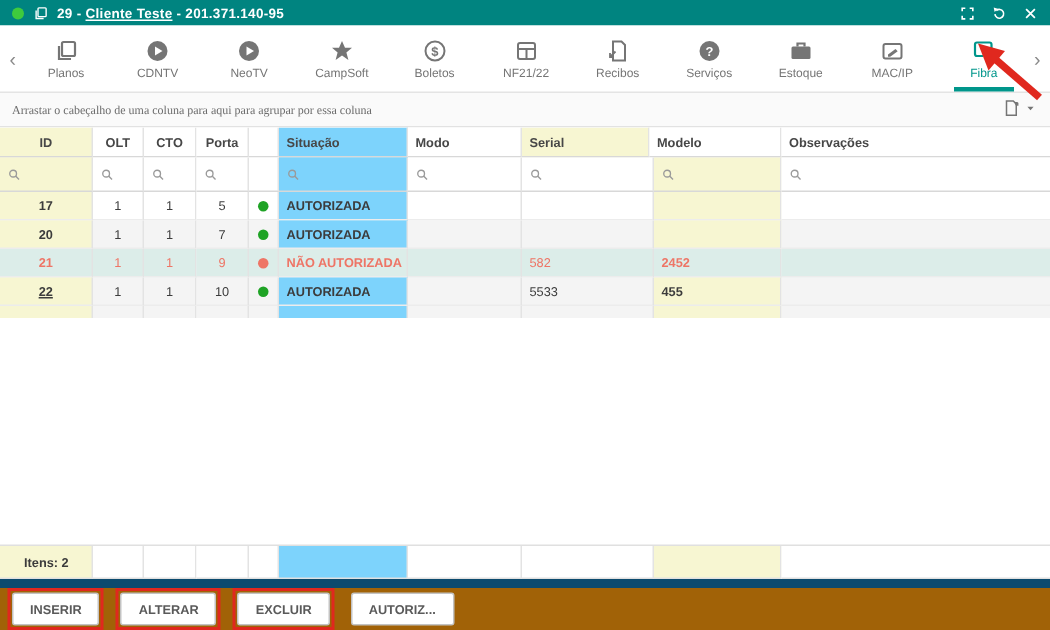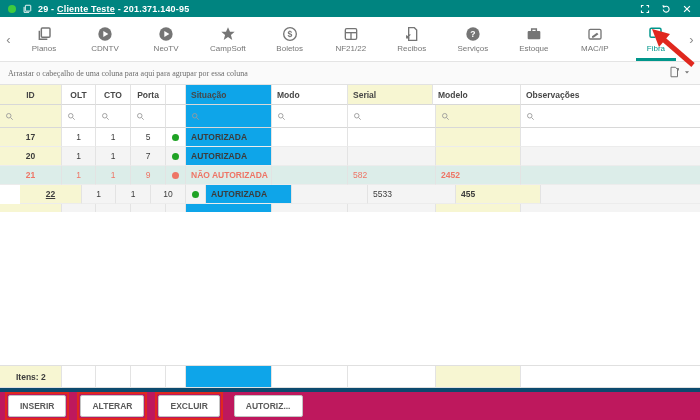--- a/index.html
+++ b/index.html
@@ -33,40 +33,40 @@
   .gb-right { margin-left:auto; display:flex; align-items:center; gap:2px; color:#757575; cursor:pointer; }
 
   
   .grid { flex:1 1 auto; display:flex; flex-direction:column; overflow:hidden; background:#fff; }
   .grow { display:flex; flex:0 0 auto; }
   .cell { border-right:1px solid #e3e3e3; display:flex; align-items:center; padding:0 5px; font-size:8.5px;
           color:#3c3c3c; white-space:nowrap; overflow:hidden; background:#fff; }
   .cell:last-child { border-right:none; }
   .cell.center { justify-content:center; }
   .cell.bg-yellow { background:#f7f6d2; }
-  .cell.bg-blue   { background:#0ea5e9; }
+  .cell.bg-blue   { background:#7dd3fc; }
   .header .cell { height:20px; font-weight:bold; color:#474747; border-bottom:1px solid #d8d8d8; }
   .filterrow .cell { height:23px; border-bottom:1px solid #d8d8d8; gap:3px; color:#9a9a9a; cursor:text; }
   .datarow .cell { height:19px; border-bottom:1px solid #ececec; }
   .datarow .cell.b { font-weight:bold; }
   .datarow.stripe .cell:not(.bg-yellow):not(.bg-blue) { background:#f4f4f4; }
   .datarow.selected .cell { background:#dcede9 !important; color:#ee7566; }
   .ghostrow .cell { height:8px; border-bottom:none; }
   .ghostrow .cell:not(.bg-yellow):not(.bg-blue) { background:#f4f4f4; }
   .statusdot { width:7px; height:7px; border-radius:50%; display:inline-block; }
   .statusdot.green { background:#1fa325; }
   .statusdot.red { background:#ee7566; }
   .u { text-decoration:underline; }
   .gridfiller { flex:1 1 auto; background:#fff; }
   .summaryrow { border-top:1px solid #e0e0e0; }
   .summaryrow .cell { height:22px; border-bottom:1px solid #e0e0e0; font-weight:bold; color:#3c3c3c; }
   .summaryrow .cell.first { padding-left:16px; }
 
   
-  .footer { flex:0 0 32px; background:#be185d; border-top:4px solid #0c4a6e; display:flex; padding:0 5px; gap:8px; }
+  .footer { flex:0 0 32px; background:#a16207; border-top:6px solid #0c4a6e; display:flex; padding:0 5px; gap:8px; }
   .btnwrap { border:2px solid transparent; padding:1px; display:inline-flex; }
   .btnwrap.annotated { border-color:#e0281e; }
   .gbtn { font-family:"Liberation Sans", sans-serif; font-size:8.5px; font-weight:bold; color:#5a5a5a;
           background:#fff; border:1px solid #c3c3c3; border-radius:2px; padding:5px 11px; cursor:pointer; white-space:nowrap; }
 </style>
 </head>
 <body>
 
 <div class="window">
 
@@ -347,21 +347,21 @@
         <div class="cell center" style="width: 20px; flex-shrink: 0;">
           <span class="statusdot red"></span>
         </div>
         <div class="cell bg-blue b" style="width: 86px; flex-shrink: 0;">NÃO AUTORIZADA</div>
         <div class="cell" style="width: 76px; flex-shrink: 0;"></div>
         <div class="cell" style="width: 88px; flex-shrink: 0;">582</div>
         <div class="cell bg-yellow b" style="width: 85px; flex-shrink: 0;">2452</div>
         <div class="cell" style="flex: 1 0 0%;"></div>
       </div>
       <div class="grow datarow stripe">
-        <div class="cell bg-yellow center b" style="width: 62px; flex-shrink: 0; margin-left: 20px;">
+        <div class="cell bg-yellow center b" style="width: 62px; flex-shrink: 0;">
           <span class="u">22</span>
         </div>
         <div class="cell center" style="width: 34px; flex-shrink: 0;">1</div>
         <div class="cell center" style="width: 35px; flex-shrink: 0;">1</div>
         <div class="cell center" style="width: 35px; flex-shrink: 0;">10</div>
         <div class="cell center" style="width: 20px; flex-shrink: 0;">
           <span class="statusdot green"></span>
         </div>
         <div class="cell bg-blue b" style="width: 86px; flex-shrink: 0;">AUTORIZADA</div>
         <div class="cell" style="width: 76px; flex-shrink: 0;"></div>

